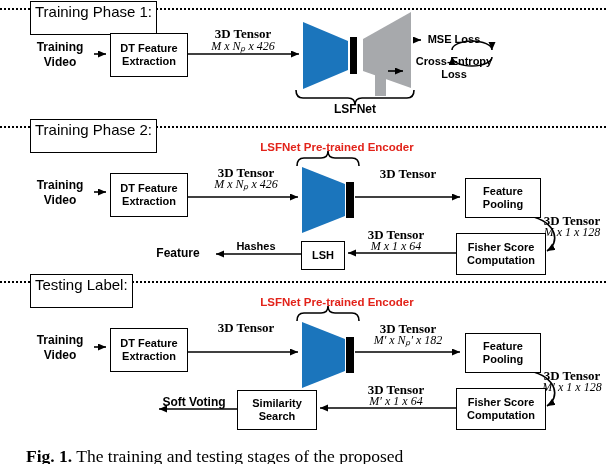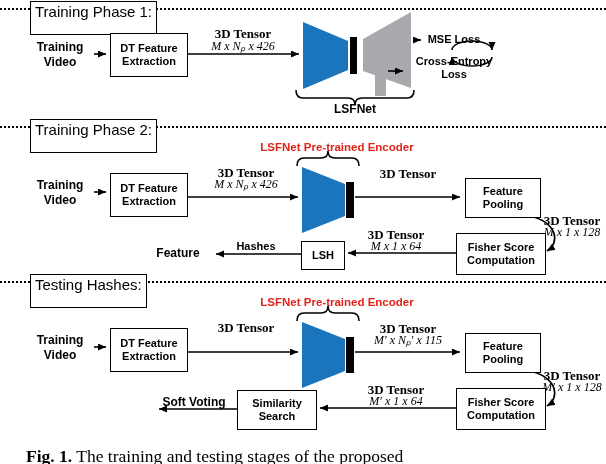--- a/index.html
+++ b/index.html
@@ -108,31 +108,31 @@
 Computation</span>
     </div>
   <div class="t tt" style="left:350px;top:227px;width:92px">3D Tensor</div>
   <div class="t math" style="left:350px;top:239px;width:92px">M x 1 x 64</div>
   <div class="node" style="left:301px;top:241px;width:42px;height:27px">
       <span>LSH</span>
     </div>
   <div class="t" style="left:218px;top:240px;width:76px">Hashes</div>
   <div class="t big" style="left:146px;top:246px;width:64px">Feature</div>
 
-  <div class="phase-label" style="left:30px;top:274px">Testing Hashes:</div>
+  <div class="phase-label" style="left:30px;top:274px">Testing Label:</div>
   <div class="t enc-caption" style="left:243px;top:295px;width:188px">LSFNet Pre-trained Encoder</div>
   <div class="t big" style="left:28px;top:333px;width:64px">Training
 Video</div>
   <div class="node" style="left:110px;top:328px;width:76px;height:42px">
       <span>DT Feature
 Extraction</span>
     </div>
   <div class="t tt" style="left:196px;top:320px;width:100px">3D Tensor</div>
   <div class="t tt" style="left:358px;top:321px;width:100px">3D Tensor</div>
-  <div class="t math" style="left:358px;top:333px;width:100px">M′ x Nₚ′ x 115</div>
+  <div class="t math" style="left:358px;top:333px;width:100px">M′ x Nₚ′ x 182</div>
   <div class="node" style="left:465px;top:333px;width:74px;height:38px">
       <span>Feature
 Pooling</span>
     </div>
   <div class="t tt" style="left:538px;top:368px;width:68px">3D Tensor</div>
   <div class="t math" style="left:534px;top:380px;width:76px">M′ x 1 x 128</div>
   <div class="node" style="left:456px;top:388px;width:88px;height:40px">
       <span>Fisher Score
 Computation</span>
     </div>

